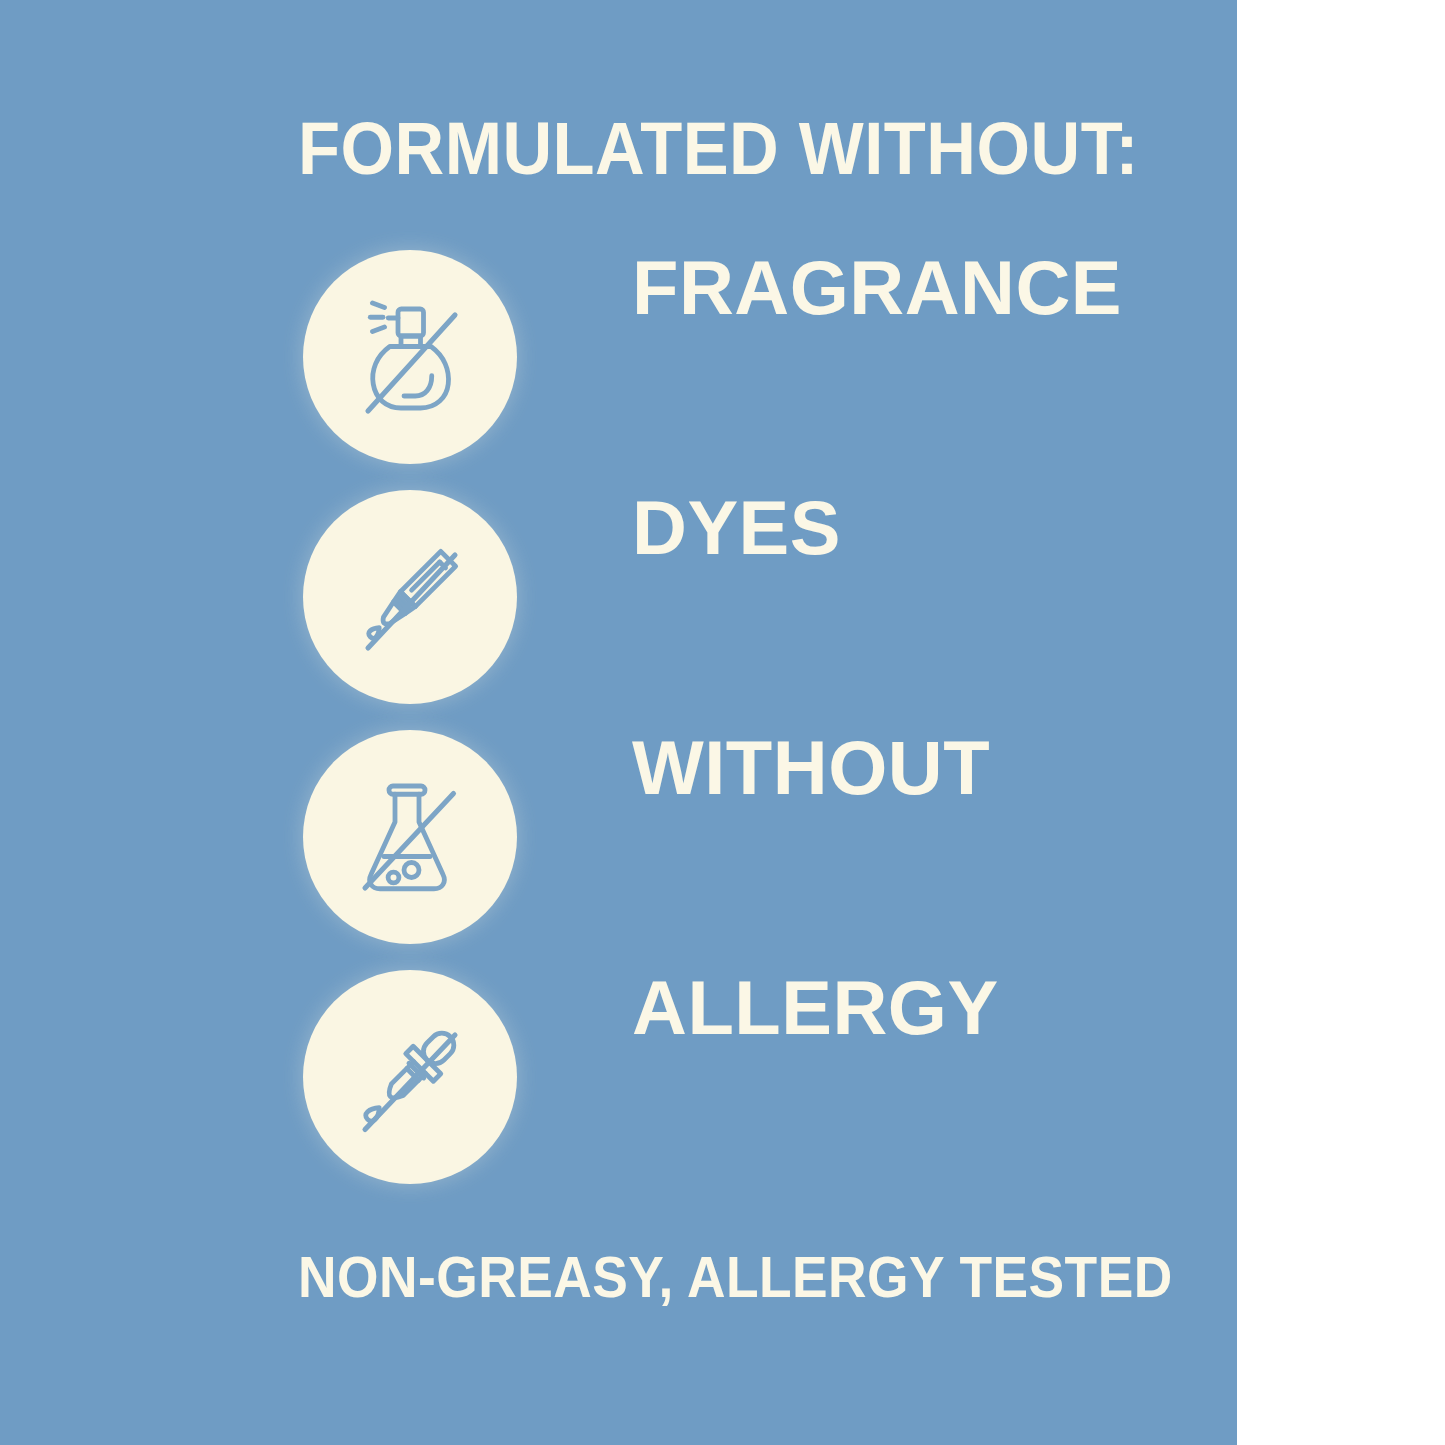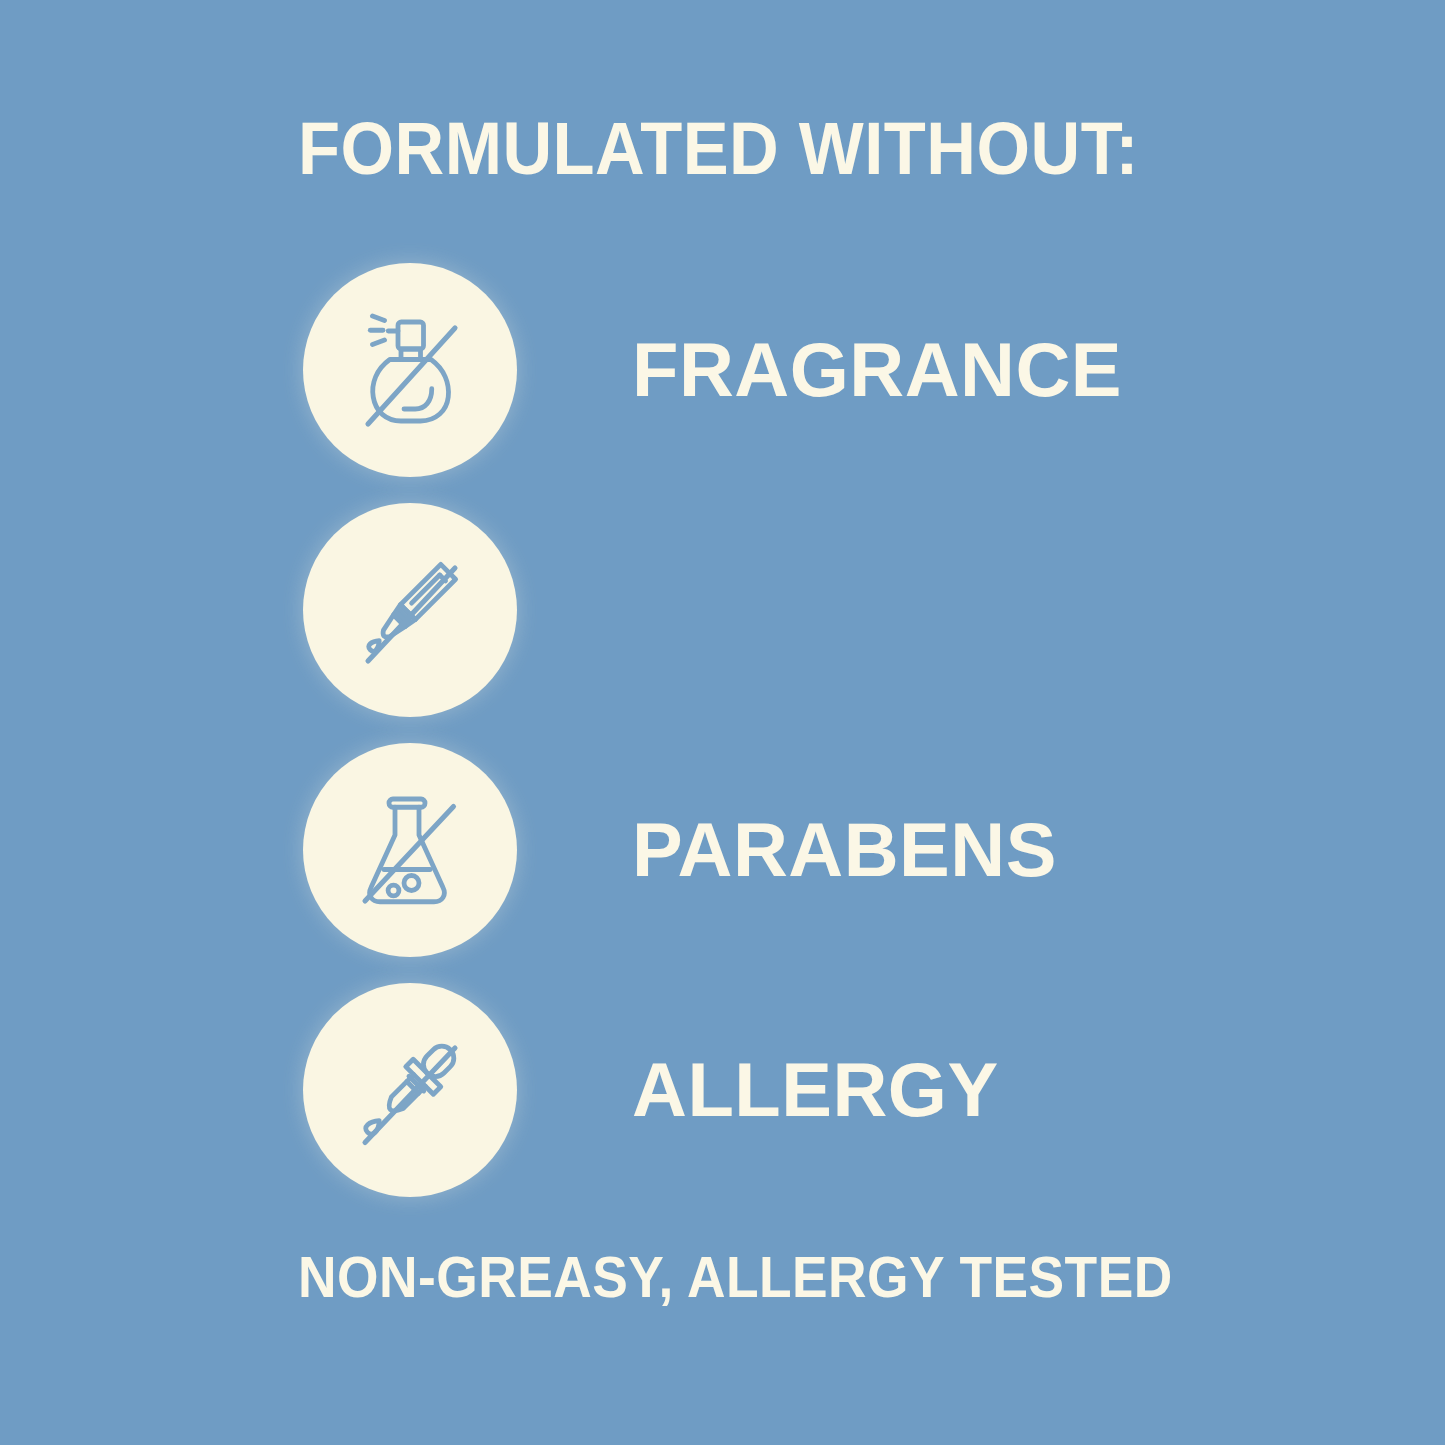--- a/index.html
+++ b/index.html
@@ -8,21 +8,21 @@
   }
   body {
     width: 1445px;
     height: 1445px;
     overflow: hidden;
     font-family: "Liberation Sans", sans-serif;
   }
 
   .poster {
     position: relative;
-    width: 1445px;
+    width: 1237px;
     height: 1445px;
     background: #6f9cc4;
     box-sizing: border-box;
   }
 
   
   .headline {
     position: absolute;
     left: 298px;
     top: 112px;
@@ -43,21 +43,20 @@
     position: absolute;
     left: 0;
     top: 250px;
     width: 1445px;
   }
 
   .claim-row {
     position: relative;
     height: 240px;
     display: flex;
-    align-items: center;
   }
 
   .badge {
     position: relative;
     flex: 0 0 auto;
     margin-left: 303px;
     width: 214px;
     height: 214px;
     border-radius: 50%;
     background: #faf6e3;
@@ -154,41 +153,42 @@
 
               <path d="M44.5 60 L55.5 60 L53 72 Q50 77 47 72 Z"></path>
 
               <path d="M50 79 C46.5 83 46 87.5 50 87.5 C54 87.5 53.5 83 50 79 Z"></path>
             </g>
 
             <path d="M22 84 L80 22" stroke-width="3.4"></path>
           </g>
         </svg>
       </div>
+      <div class="claim-label">DYES</div>
     </div>
 
     <div class="claim-row">
       <div class="badge">
         <svg viewBox="0 0 100 100">
           <g fill="none" stroke="#7da5c6" stroke-width="3.2" stroke-linecap="round" stroke-linejoin="round">
 
             <rect x="36" y="16" width="24" height="5.5" rx="2.6"></rect>
 
             <path d="M40 21.5 L40 40 L24 75 C21.5 80 24.5 84.5 30 84.5 L66 84.5 C71.5 84.5 74.5 80 72 75 L56 40 L56 21.5"></path>
 
             <path d="M32.5 63 L63.5 63"></path>
 
             <circle cx="51" cy="72" r="5"></circle>
             <circle cx="39" cy="77" r="3.6"></circle>
 
             <path d="M20 84 L79 21" stroke-width="3.4"></path>
           </g>
         </svg>
       </div>
-      <div class="claim-label">PARABENS</div>
+      <div class="claim-label">WITHOUT</div>
     </div>
 
     <div class="claim-row">
       <div class="badge">
         <svg viewBox="0 0 100 100">
           <g fill="none" stroke="#7da5c6" stroke-width="3.2" stroke-linecap="round" stroke-linejoin="round">
             <g transform="rotate(45 50 50)">
 
               <rect x="42" y="12" width="16" height="22" rx="8"></rect>
 

